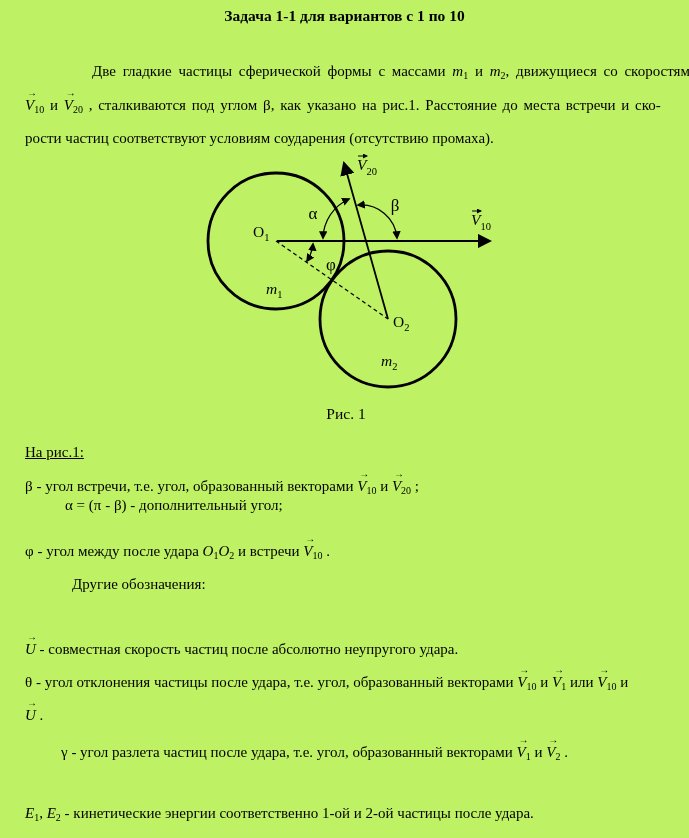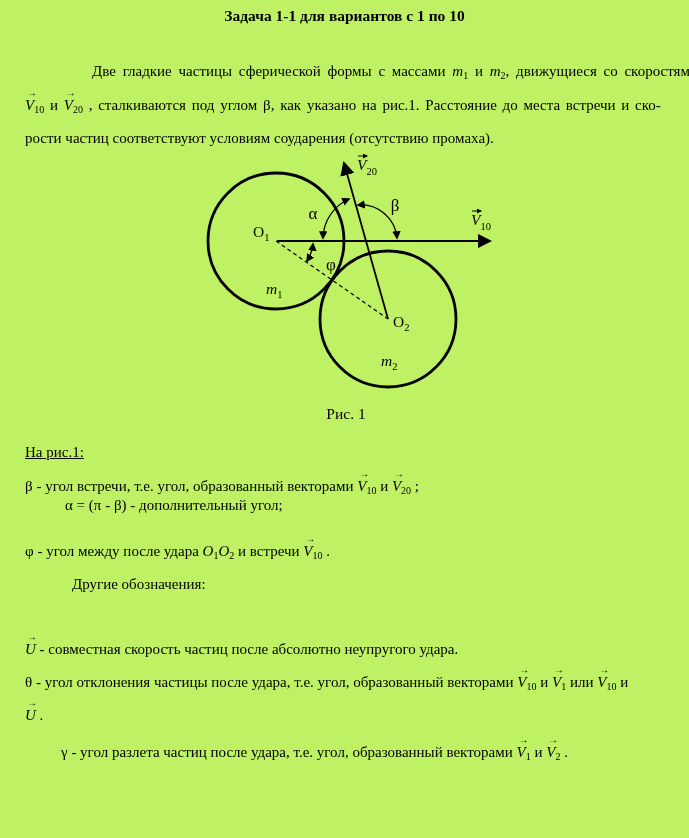--- a/index.html
+++ b/index.html
@@ -83,14 +83,15 @@
 
   <div class="line" style="left:25px; top:442px;text-decoration:underline;"><span>На рис.1:</span></div>
   <div class="line" style="left:25px; top:476px;"><span>β - угол встречи, т.е. угол, образованный векторами </span><span class="sg-vec">V</span><span class="sg-sub">10</span><span> и </span><span class="sg-vec">V</span><span class="sg-sub">20</span><span> ;</span></div>
   <div class="line" style="left:25px; top:495px;margin-left:40px;"><span>α = (π - β) - дополнительный угол;</span></div>
   <div class="line" style="left:25px; top:541px;"><span>φ - угол между после удара </span><span class="sg-i">O</span><span class="sg-sub">1</span><span class="sg-i">O</span><span class="sg-sub">2</span><span> и встречи </span><span class="sg-vec">V</span><span class="sg-sub">10</span><span> .</span></div>
   <div class="line" style="left:72px; top:574px;"><span>Другие обозначения:</span></div>
   <div class="line" style="left:25px; top:639px;font-family:Liberation Serif, serif;"><span class="sg-vec">U</span><span> - совместная скорость частиц после абсолютно неупругого удара.</span></div>
   <div class="line" style="left:25px; top:672px;"><span>θ - угол отклонения частицы после удара, т.е. угол, образованный векторами </span><span class="sg-vec">V</span><span class="sg-sub">10</span><span> и </span><span class="sg-vec">V</span><span class="sg-sub">1</span><span> или </span><span class="sg-vec">V</span><span class="sg-sub">10</span><span> и</span></div>
   <div class="line" style="left:25px; top:705px;"><span class="sg-vec">U</span><span> .</span></div>
   <div class="line" style="left:25px; top:742px;margin-left:36px;"><span>γ - угол разлета частиц после удара, т.е. угол, образованный векторами </span><span class="sg-vec">V</span><span class="sg-sub">1</span><span> и </span><span class="sg-vec">V</span><span class="sg-sub">2</span><span> .</span></div>
+  <div class="line" style="left:25px; top:803px;"><span class="sg-i">E</span><span class="sg-sub">1</span><span>, </span><span class="sg-i">E</span><span class="sg-sub">2</span><span> - кинетические энергии соответственно 1-ой и 2-ой частицы после удара.</span></div>
 
 </div>
 
 </body></html>

